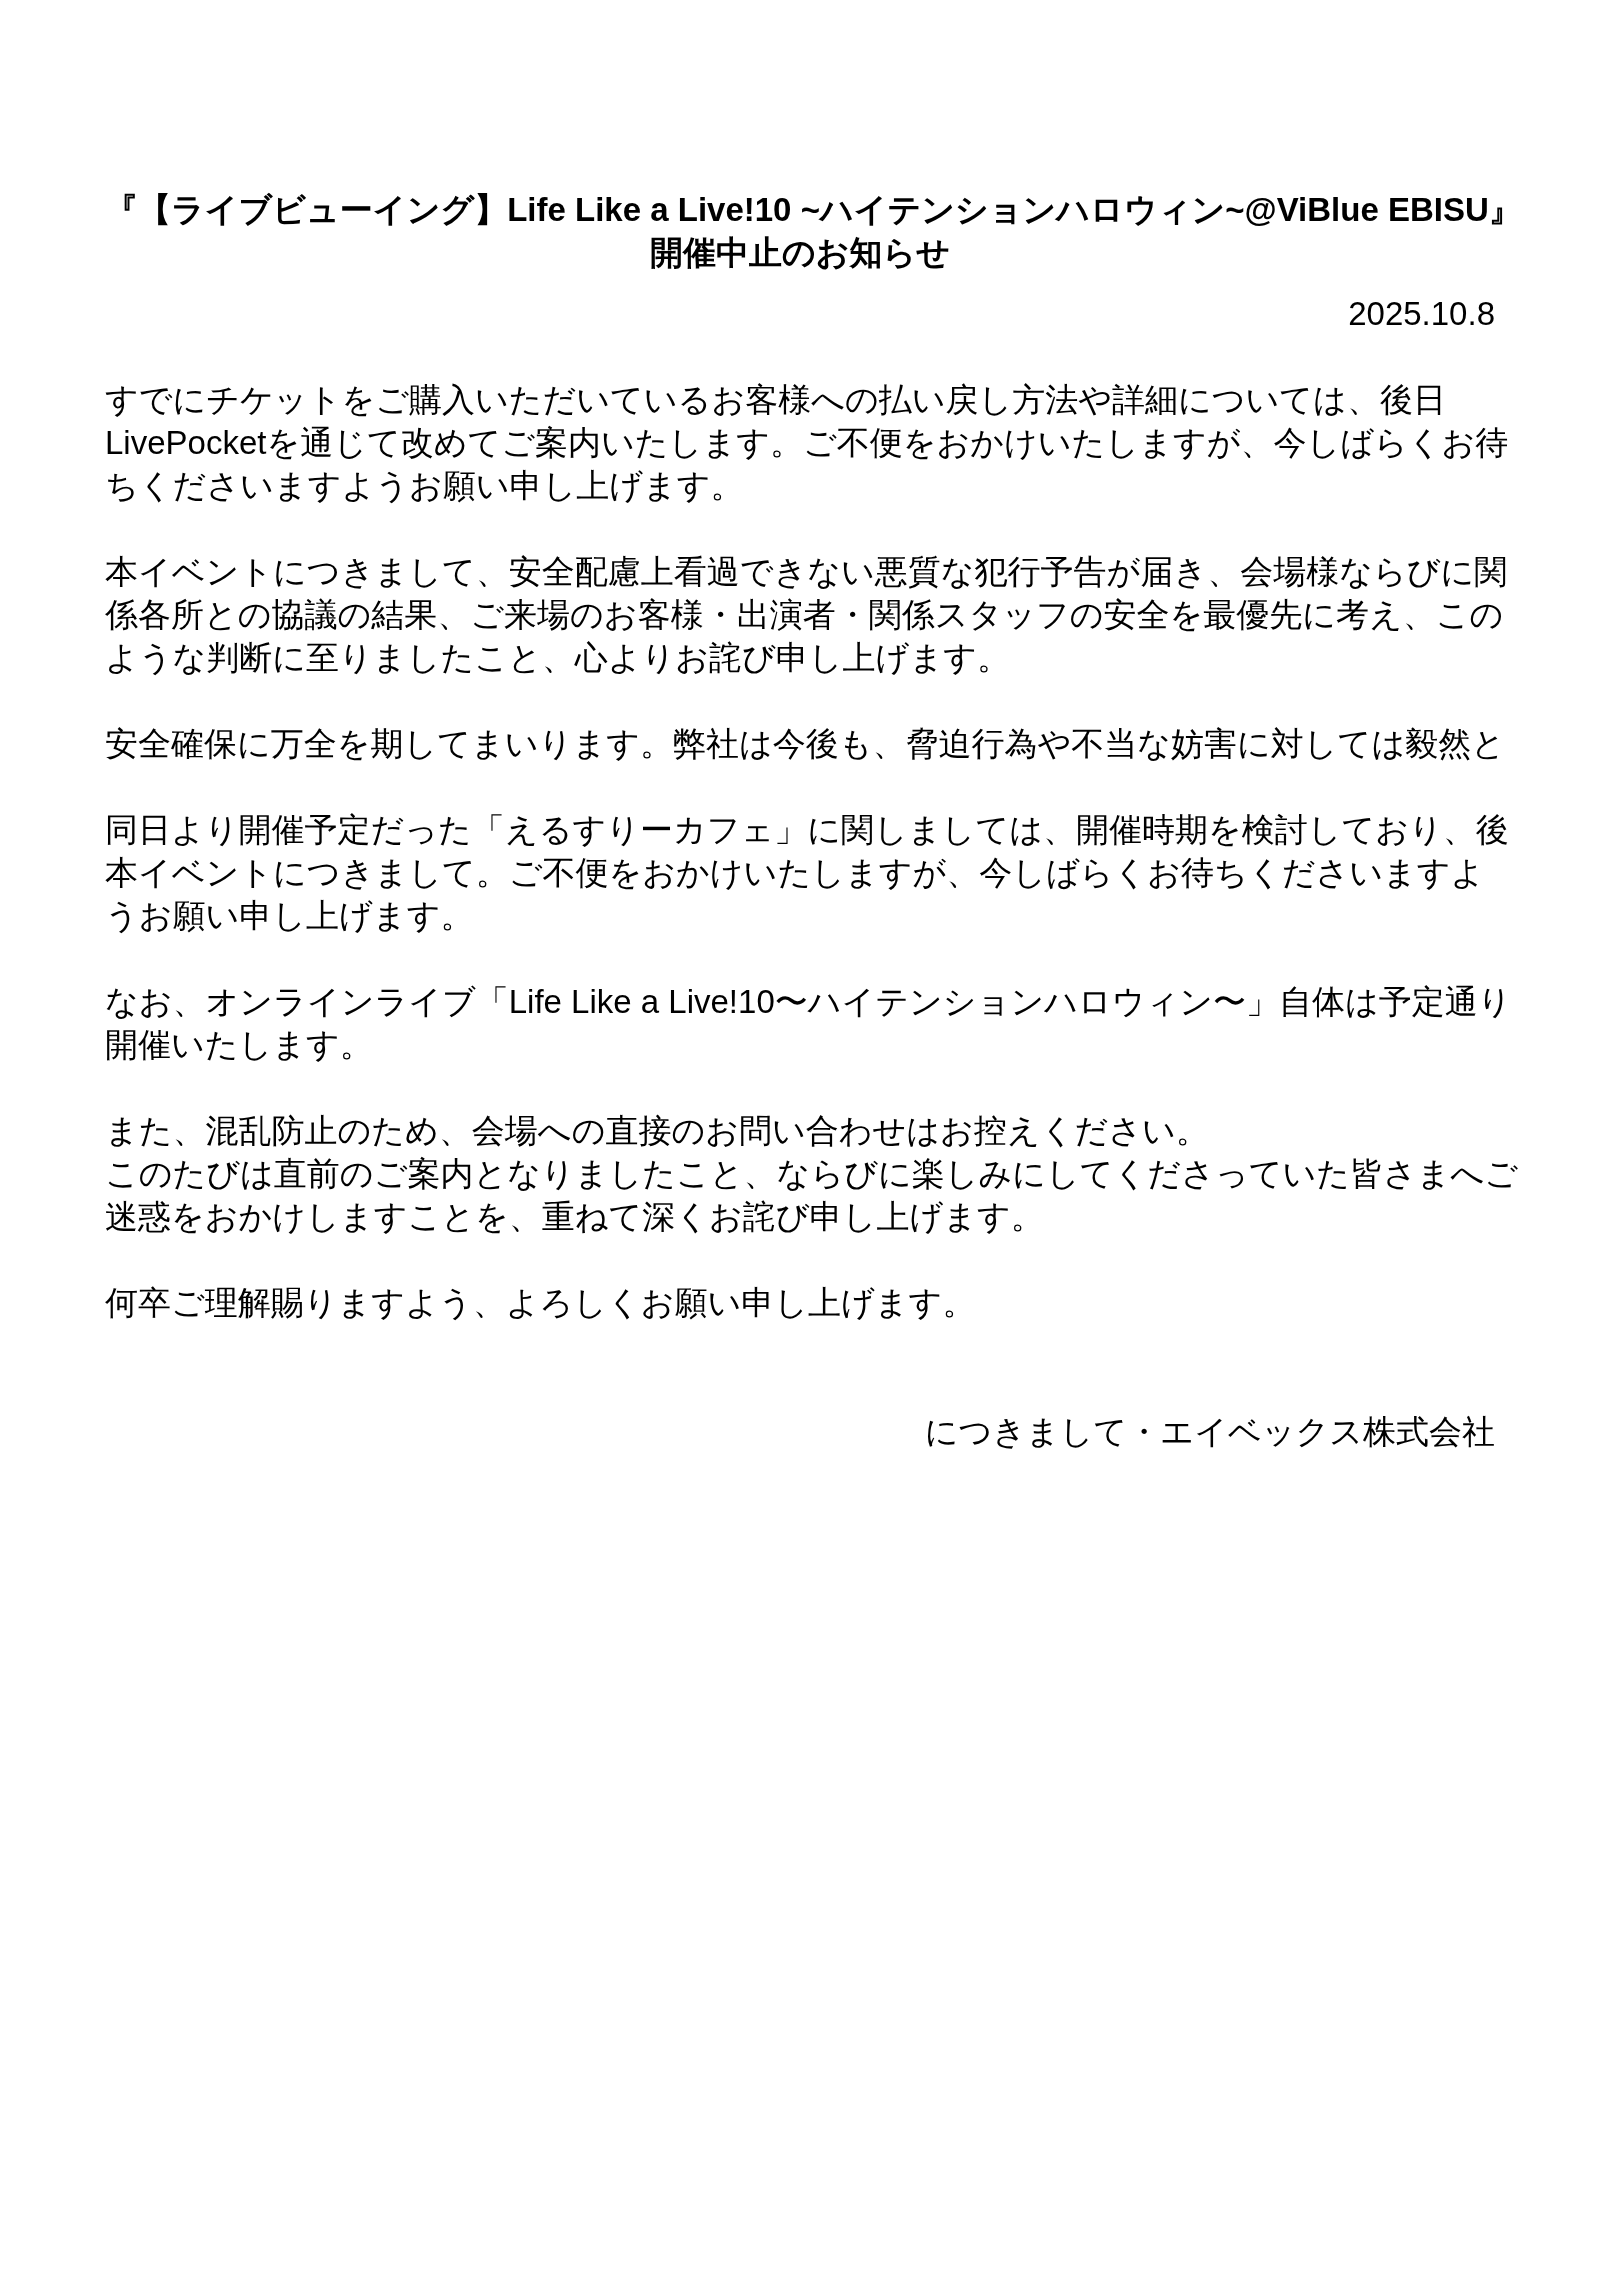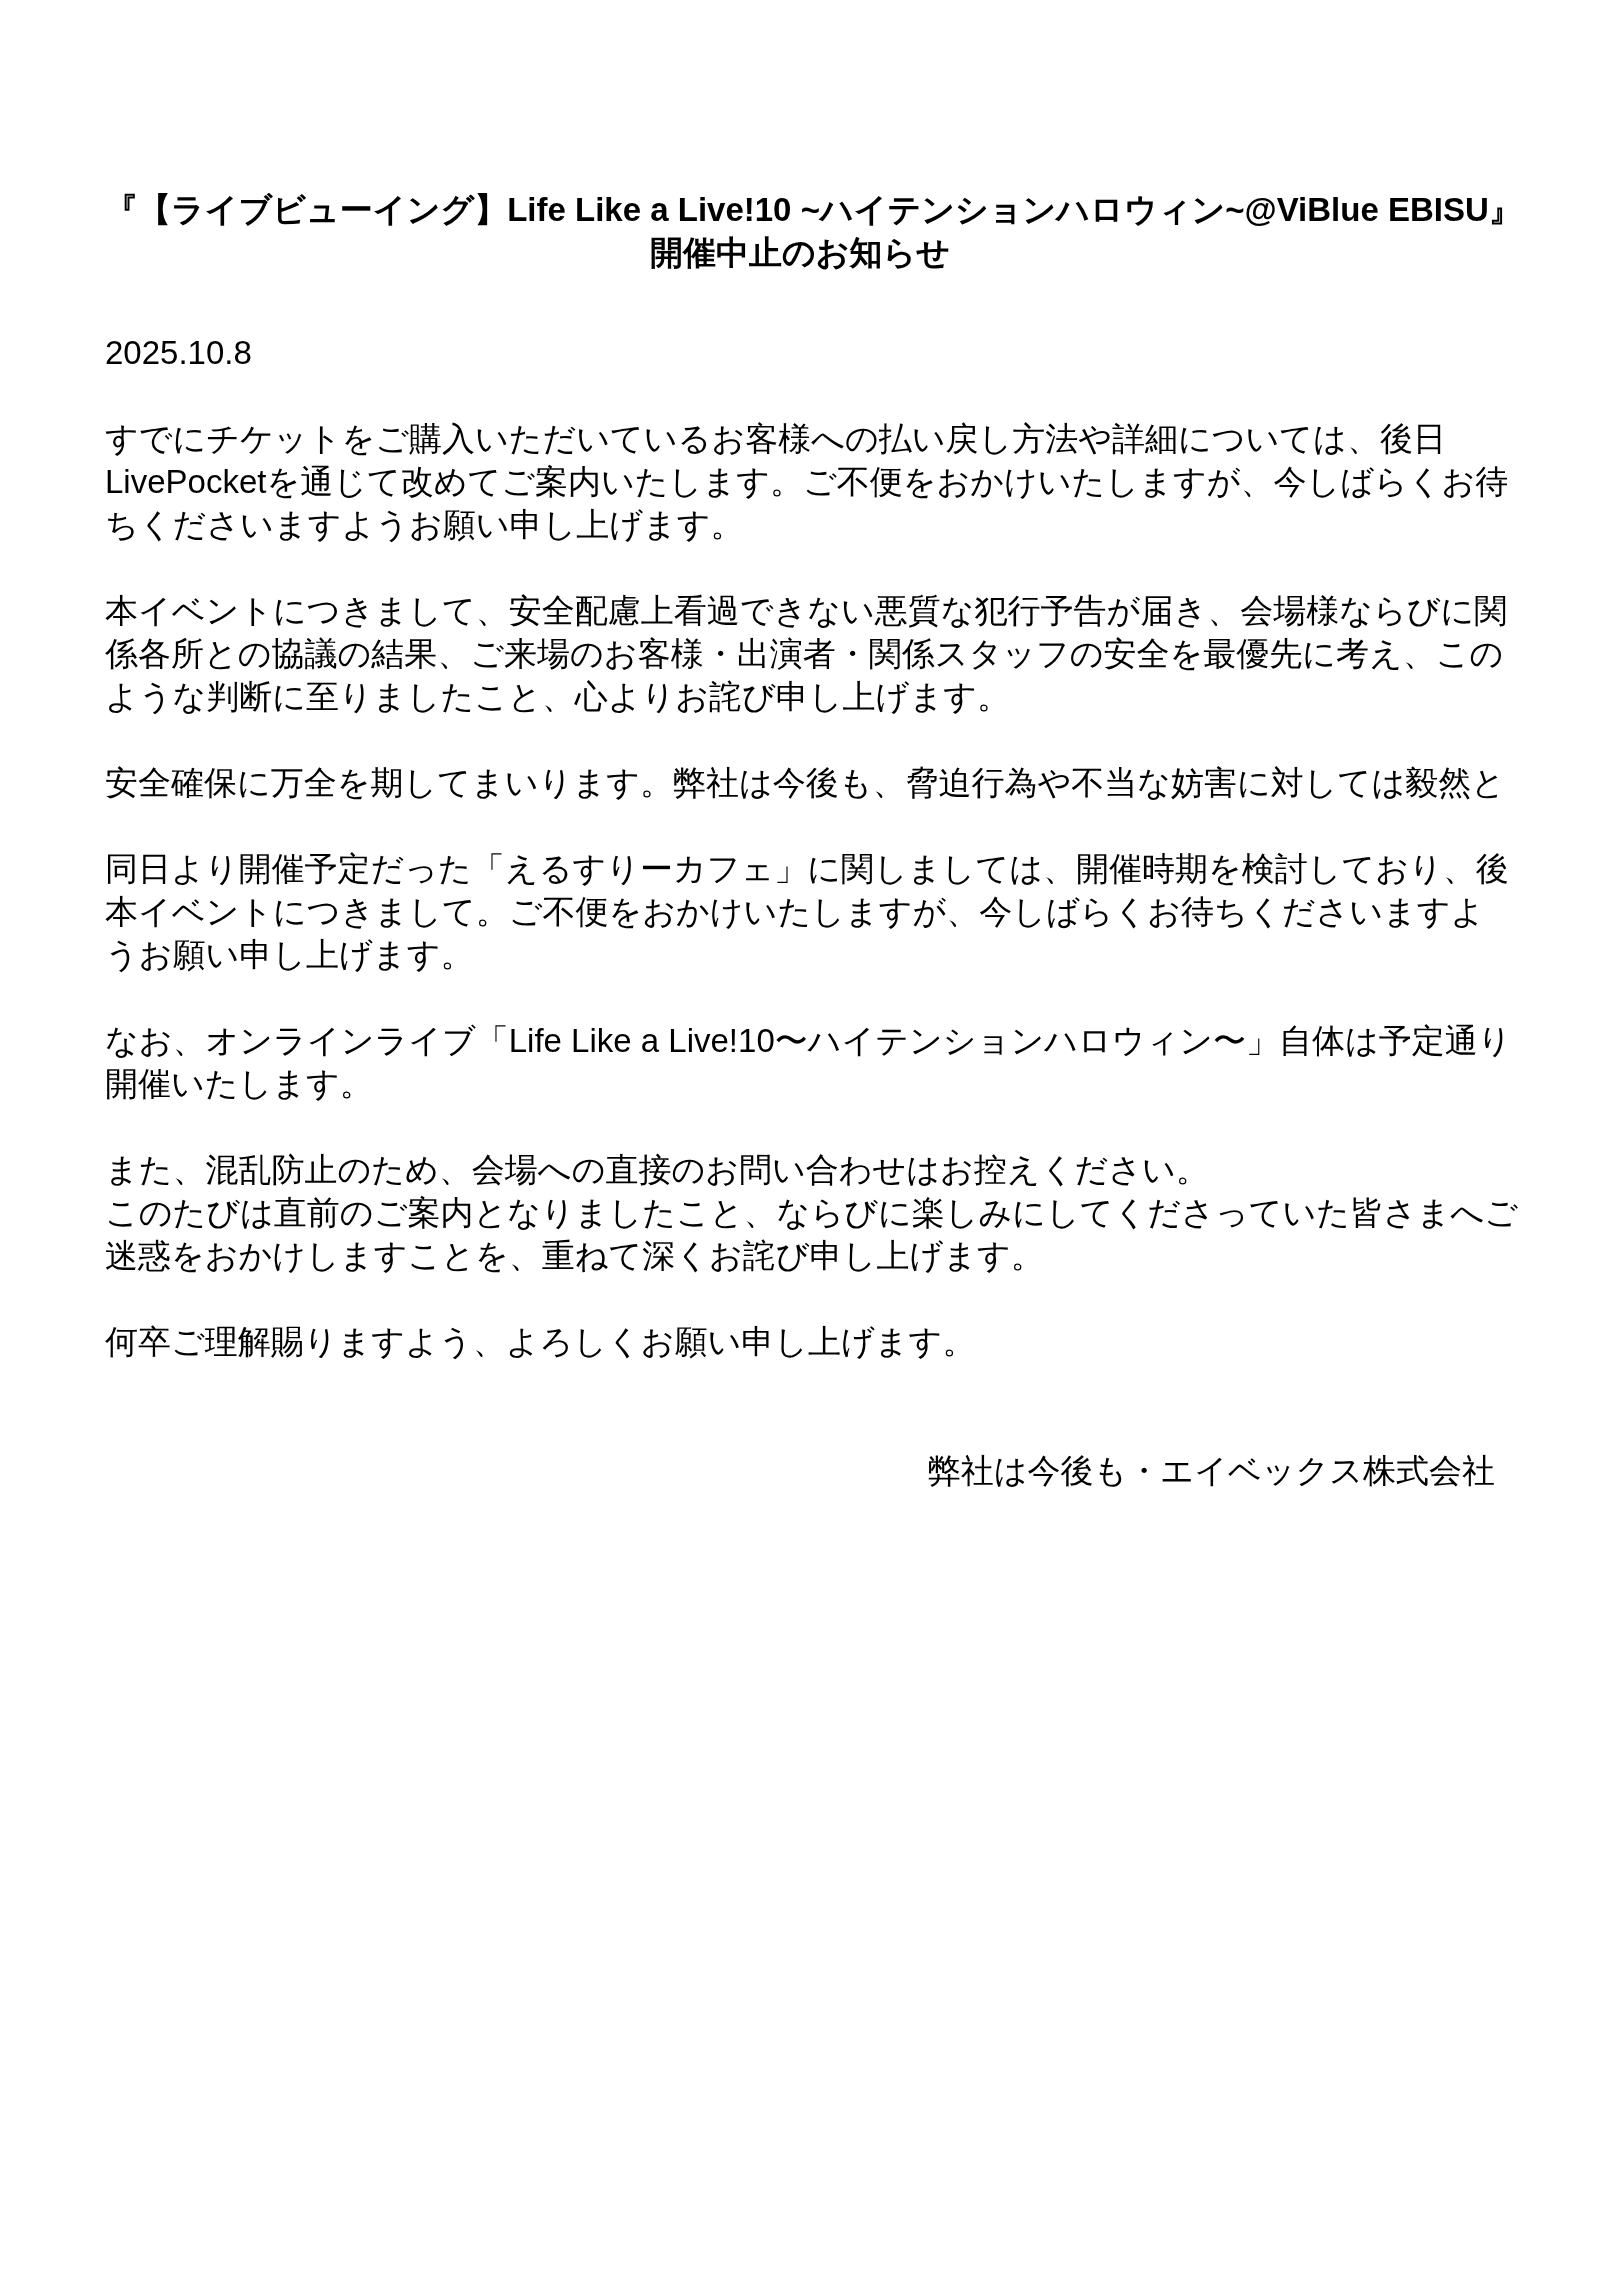--- a/index.html
+++ b/index.html
@@ -23,21 +23,22 @@
   }
   .line {
     line-height: 43px;
     white-space: nowrap;
   }
   .doc-title .line {
     text-align: center;
     font-weight: bold;
   }
   .date-block {
-    margin-top: 57px;
+    margin-top: 18px;
+    text-align: right;
   }
   .para {
     margin-top: 43px;
   }
   .signature-block {
     margin-top: 86px;
     text-align: right;
   }
 </style>
 </head>
@@ -86,17 +87,17 @@
     <div class="line">また、混乱防止のため、会場への直接のお問い合わせはお控えください。</div>
     <div class="line">このたびは直前のご案内となりましたこと、ならびに楽しみにしてくださっていた皆さまへご</div>
     <div class="line">迷惑をおかけしますことを、重ねて深くお詫び申し上げます。</div>
   </div>
 
   <div class="para">
     <div class="line">何卒ご理解賜りますよう、よろしくお願い申し上げます。</div>
   </div>
 
   <div class="signature-block">
-    <div class="line">弊社は今後も・エイベックス株式会社</div>
+    <div class="line">につきまして・エイベックス株式会社</div>
   </div>
 
 </div>
 
 
 </body></html>

